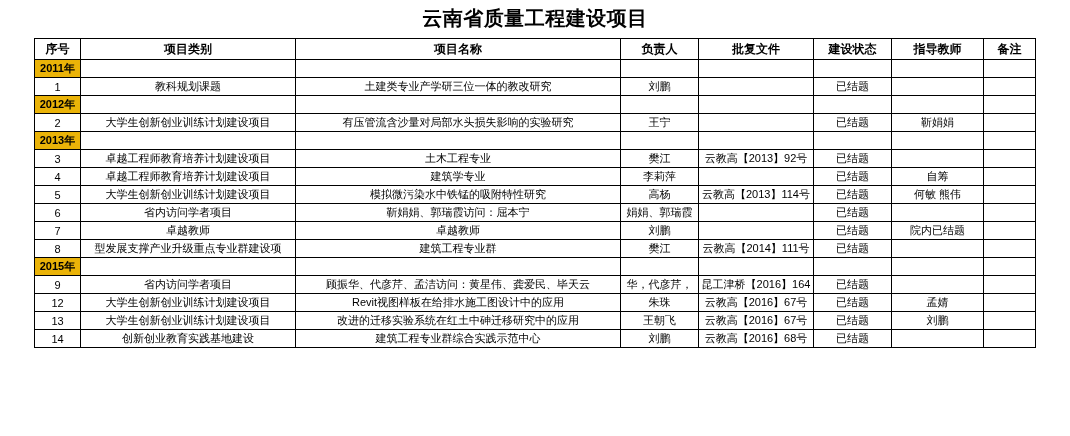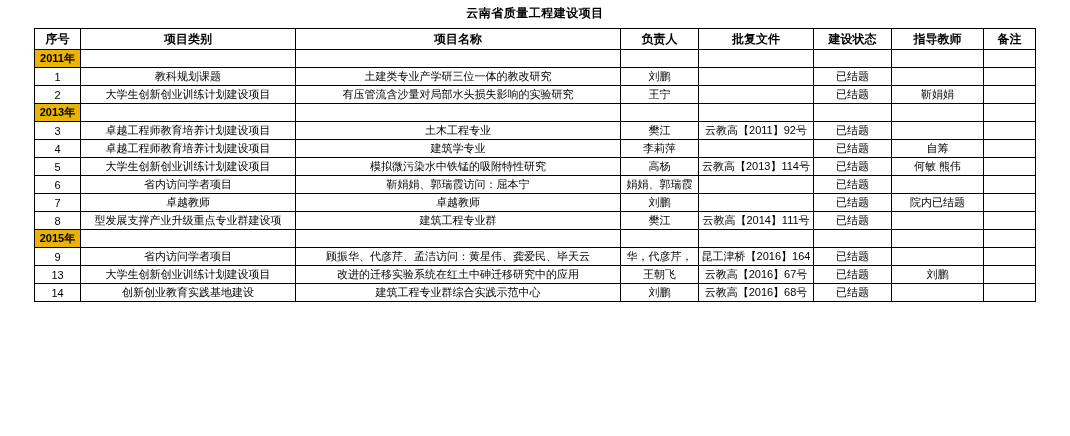--- a/index.html
+++ b/index.html
@@ -15,21 +15,21 @@
     overflow: hidden;
   }
   .page {
     position: relative;
     width: 1070px;
     height: 436px;
     box-sizing: border-box;
   }
   .doc-title {
     text-align: center;
-    font-size: 12px;
+    font-size: 20px;
     font-weight: bold;
     padding: 5px 0 6px 0;
     letter-spacing: 0.5px;
   }
   table.sheet {
     border-collapse: collapse;
     margin: 0 auto;
     width: 828px;
     table-layout: fixed;
   }
@@ -112,20 +112,30 @@
           <td>1</td>
           <td>教科规划课题</td>
           <td>土建类专业产学研三位一体的教改研究</td>
           <td>刘鹏</td>
           <td>&nbsp;</td>
           <td>已结题</td>
           <td>&nbsp;</td>
           <td>&nbsp;</td>
         </tr>
         <tr>
+          <td class="yearcell">2012年</td>
+          <td class="blank">&nbsp;</td>
+          <td class="blank">&nbsp;</td>
+          <td class="blank">&nbsp;</td>
+          <td class="blank">&nbsp;</td>
+          <td class="blank">&nbsp;</td>
+          <td class="blank">&nbsp;</td>
+          <td class="blank">&nbsp;</td>
+        </tr>
+        <tr>
           <td>2</td>
           <td>大学生创新创业训练计划建设项目</td>
           <td>有压管流含沙量对局部水头损失影响的实验研究</td>
           <td>王宁</td>
           <td>&nbsp;</td>
           <td>已结题</td>
           <td>靳娟娟</td>
           <td>&nbsp;</td>
         </tr>
         <tr>
@@ -136,21 +146,21 @@
           <td class="blank">&nbsp;</td>
           <td class="blank">&nbsp;</td>
           <td class="blank">&nbsp;</td>
           <td class="blank">&nbsp;</td>
         </tr>
         <tr>
           <td>3</td>
           <td>卓越工程师教育培养计划建设项目</td>
           <td>土木工程专业</td>
           <td>樊江</td>
-          <td>云教高【2011】92号</td>
+          <td>云教高【2013】92号</td>
           <td>已结题</td>
           <td>&nbsp;</td>
           <td>&nbsp;</td>
         </tr>
         <tr>
           <td>4</td>
           <td>卓越工程师教育培养计划建设项目</td>
           <td>建筑学专业</td>
           <td>李莉萍</td>
           <td>&nbsp;</td>
@@ -212,20 +222,30 @@
           <td>9</td>
           <td>省内访问学者项目</td>
           <td>顾振华、代彦芹、孟洁访问：黄星伟、龚爱民、毕天云</td>
           <td>华，代彦芹，</td>
           <td>昆工津桥【2016】164</td>
           <td>已结题</td>
           <td>&nbsp;</td>
           <td>&nbsp;</td>
         </tr>
         <tr>
+          <td>12</td>
+          <td>大学生创新创业训练计划建设项目</td>
+          <td>Revit视图样板在给排水施工图设计中的应用</td>
+          <td>朱珠</td>
+          <td>云教高【2016】67号</td>
+          <td>已结题</td>
+          <td>孟婧</td>
+          <td>&nbsp;</td>
+        </tr>
+        <tr>
           <td>13</td>
           <td>大学生创新创业训练计划建设项目</td>
           <td>改进的迁移实验系统在红土中砷迁移研究中的应用</td>
           <td>王朝飞</td>
           <td>云教高【2016】67号</td>
           <td>已结题</td>
           <td>刘鹏</td>
           <td>&nbsp;</td>
         </tr>
         <tr>

